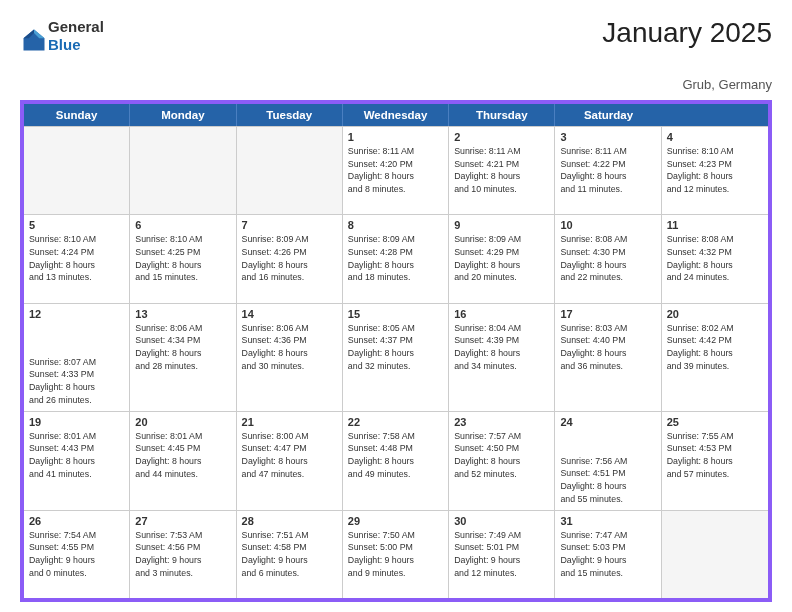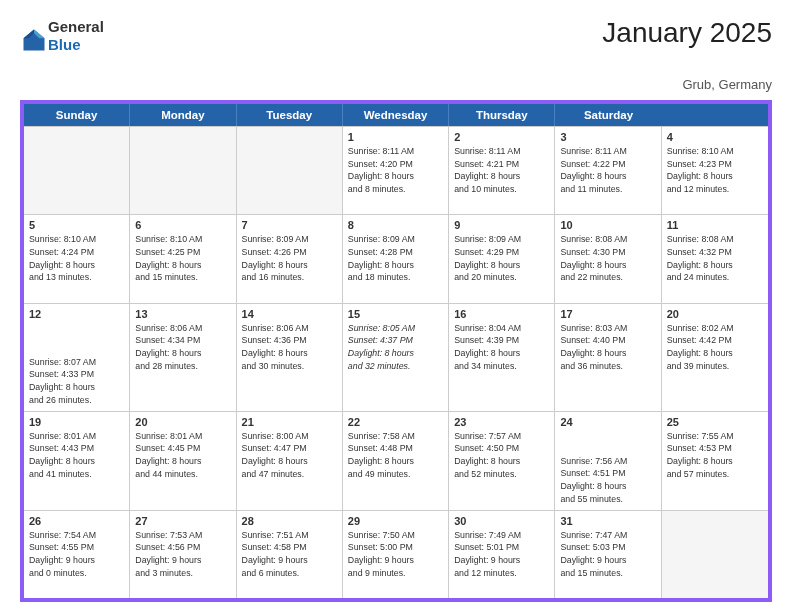--- a/index.html
+++ b/index.html
@@ -239,21 +239,21 @@
           </div>
           <div class="cal-cell">
             <span class="day-num">14</span>
             <div class="day-info" style="white-space: pre-line;">Sunrise: 8:06 AM
 Sunset: 4:36 PM
 Daylight: 8 hours
 and 30 minutes.</div>
           </div>
           <div class="cal-cell">
             <span class="day-num">15</span>
-            <div class="day-info" style="white-space: pre-line; font-style: italic;">Sunrise: 8:05 AM
+            <div class="day-info" style="white-space: pre-line;">Sunrise: 8:05 AM
 Sunset: 4:37 PM
 Daylight: 8 hours
 and 32 minutes.</div>
           </div>
           <div class="cal-cell">
             <span class="day-num">16</span>
             <div class="day-info" style="white-space: pre-line;">Sunrise: 8:04 AM
 Sunset: 4:39 PM
 Daylight: 8 hours
 and 34 minutes.</div>

